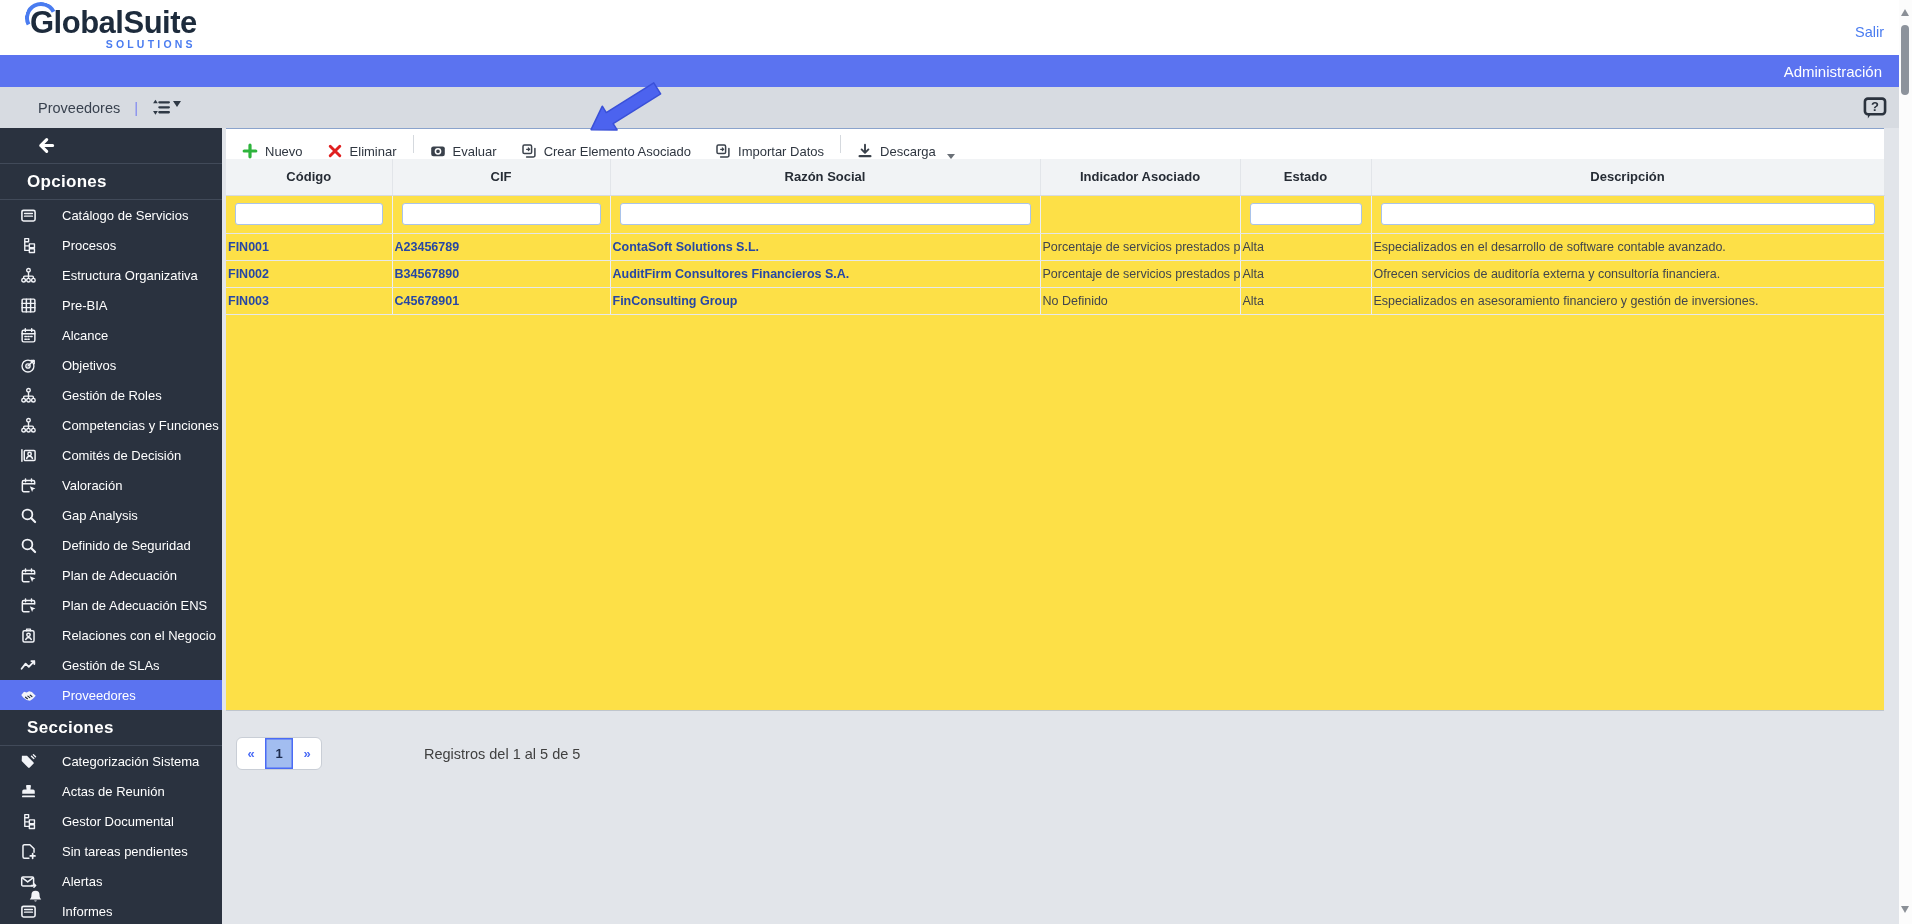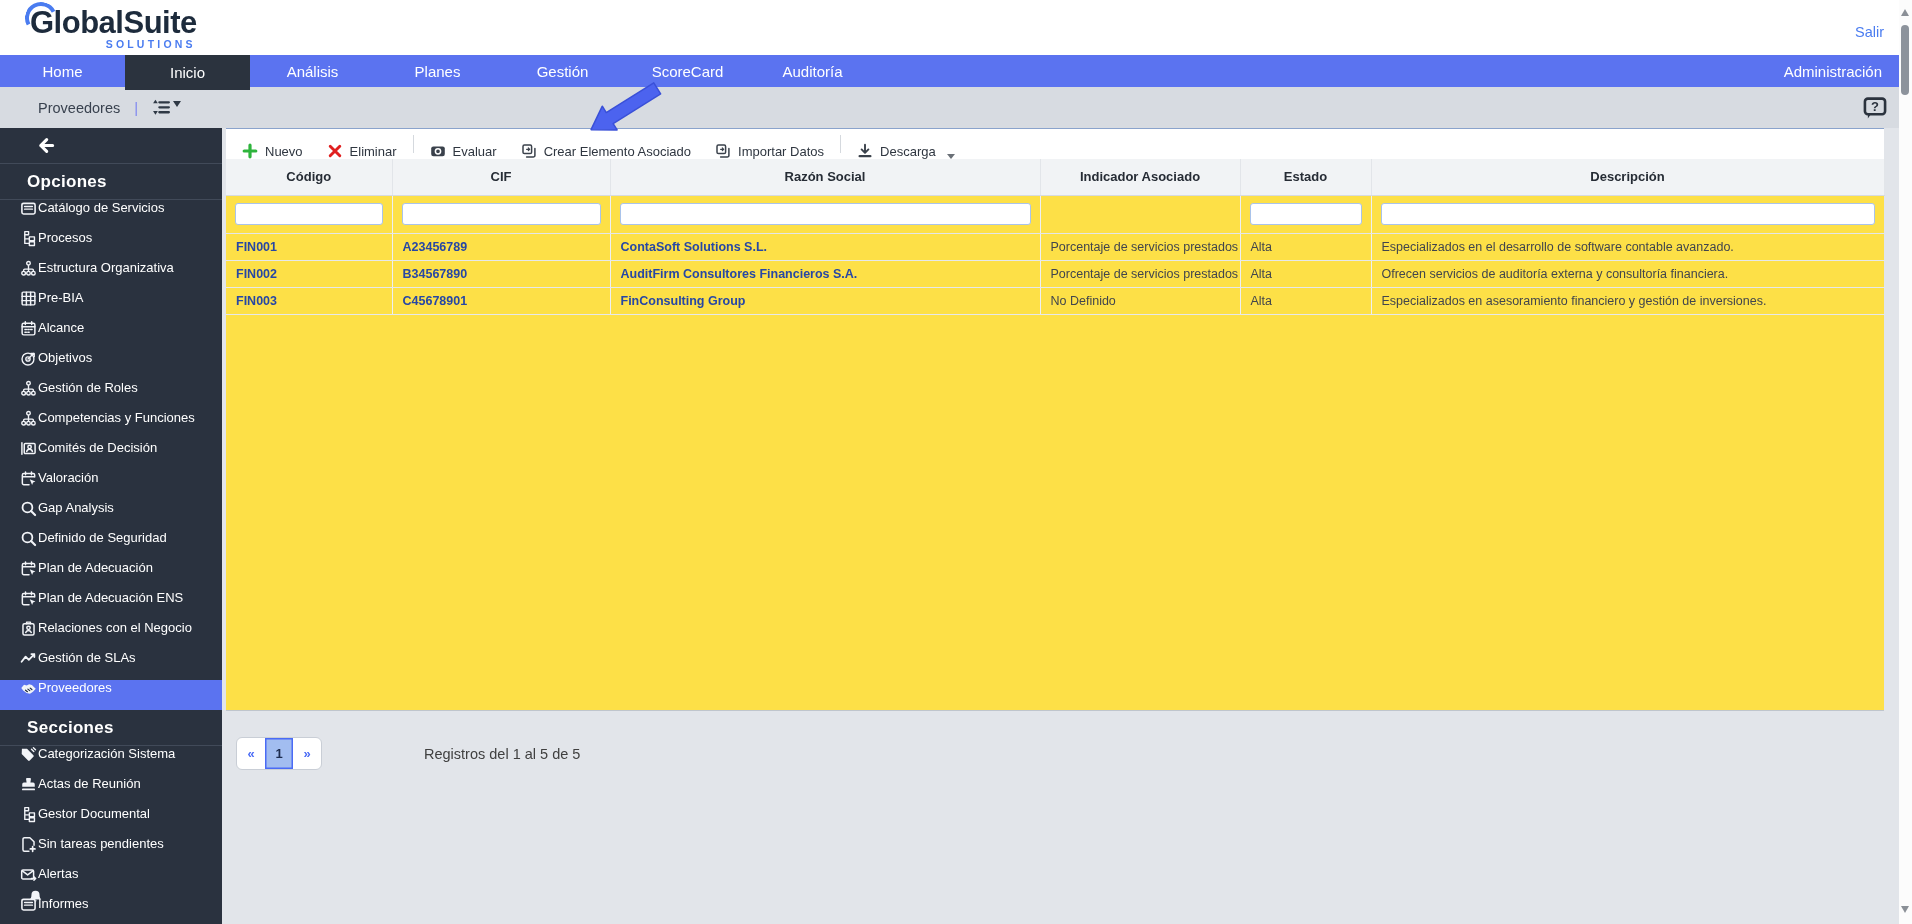--- a/index.html
+++ b/index.html
@@ -35,21 +35,21 @@
   .help-btn svg { width:26px; height:26px; }
 
   
   .app-body { display:flex; height:796px; }
 
   
   .sidebar { width:222px; background:#2a323f; color:#fff; flex-shrink:0; overflow:hidden; }
   .sb-back { height:36px; display:flex; align-items:center; padding-left:36px; border-bottom:1px solid #414a59; cursor:pointer; }
   .sb-back svg { width:19px; height:19px; }
   .sb-heading { font-size:17px; font-weight:bold; padding:8px 0 7px 27px; border-bottom:1px solid #414a59; letter-spacing:0.3px; }
-  .sb-item { height:30px; display:flex; padding-left:20px; gap:0; font-size:13px;
+  .sb-item { height:30px; display:flex; align-items:center; padding-left:20px; gap:24px; font-size:13px;
              cursor:pointer; position:relative; white-space:nowrap; }
   .sb-item.selected { background:#5b73f0; }
   .sb-item .icon { width:18px; color:#f2f4f8; flex-shrink:0; }
   .sb-item .icon svg { width:17px; height:17px; }
   .item-badge { position:absolute; left:27px; top:23px; color:#2b5cd8; z-index:2; }
   .item-badge svg { width:12px; height:12px; }
 
   
   .main { flex:1; padding-left:4px; position:relative; }
   .toolbar { height:31px; width:1658px; background:#fff; border-top:1px solid #8aa3cc;
@@ -61,21 +61,21 @@
            border-top:5.5px solid #6a7077; margin-left:4px; }
 
   
   .table-wrap { width:1658px; background:#fde047; height:552px; border-bottom:1px solid #bfc5cc; }
   table.grid { border-collapse:collapse; table-layout:fixed; width:1658px; }
   .grid th { height:36px; background:#f1f3f5; font-weight:bold; font-size:13px; color:#262c35;
              text-align:center; border-right:1px solid #e2e5e9; border-bottom:1px solid #d7dbe0; cursor:pointer; }
   .grid td { border-right:1px solid #edeff2; font-size:12.5px; color:#41454d; overflow:hidden; white-space:nowrap; }
   .grid tr.flt-row td { height:38px; border-bottom:1px solid #e3e6ea; }
   .flt { width:calc(100% - 18px); height:22px; margin-left:9px; border:1px solid #a9c3ea; border-radius:3px; outline:none; padding:0 5px; font-size:12px; }
-  .grid tr.data-row td { height:27px; border-bottom:1px solid #e6e8eb; padding-left:10px; }
+  .grid tr.data-row td { height:27px; border-bottom:1px solid #e6e8eb; padding-left:2px; }
   .grid td.link { color:#2647a5; font-weight:bold; cursor:pointer; }
   .grid th:last-child, .grid td:last-child { border-right:1px solid #e2e5e9; }
 
   
   .pg-row { margin-top:26px; display:flex; align-items:center; padding-left:10px; }
   .pager { display:flex; border:1px solid #c9ced6; border-radius:6px; overflow:hidden; background:#fff; }
   .pg-btn { width:28px; height:31px; display:flex; align-items:center; justify-content:center;
             color:#4a6bf5; font-weight:bold; font-size:13px; cursor:pointer; }
   .pg-btn.current { background:#a2bdf0; box-shadow:inset 0 0 0 1.5px #4a6bf5; color:#1d2c4f; }
   .pg-summary { margin-left:102px; font-size:14.5px; color:#404040; }
@@ -97,29 +97,20 @@
 <div class="header">
   <div class="logo">
     <span class="logo-arc"></span>
     <span class="logo-main">GlobalSuite</span>
     <span class="logo-sub">SOLUTIONS</span>
   </div>
   <span class="logout">Salir</span>
 </div>
 
 <div class="nav">
-  <div style="display:flex">
-      <div class="nav-tab">Home</div>
-      <div class="nav-tab active">Inicio</div>
-      <div class="nav-tab">Análisis</div>
-      <div class="nav-tab">Planes</div>
-      <div class="nav-tab">Gestión</div>
-      <div class="nav-tab">ScoreCard</div>
-      <div class="nav-tab">Auditoría</div>
-    </div>
   <div class="nav-right">Administración</div>
 </div>
 
 <div class="band">
   <span>Proveedores</span>
   <span class="band-sep">|</span>
   <span class="icon" id="crumb-icon">
       <svg viewBox="0 0 16 16" fill="none" stroke="currentColor" stroke-width="1.5" stroke-linecap="round" stroke-linejoin="round">
         <path d="M6.2 3.6 h8 M6.2 7.8 h8 M6.2 12 h8" stroke-width="1.9"></path>
         <path d="M2.9 1.4 l2 3.1 h-4 z" fill="currentColor" stroke="none"></path>

